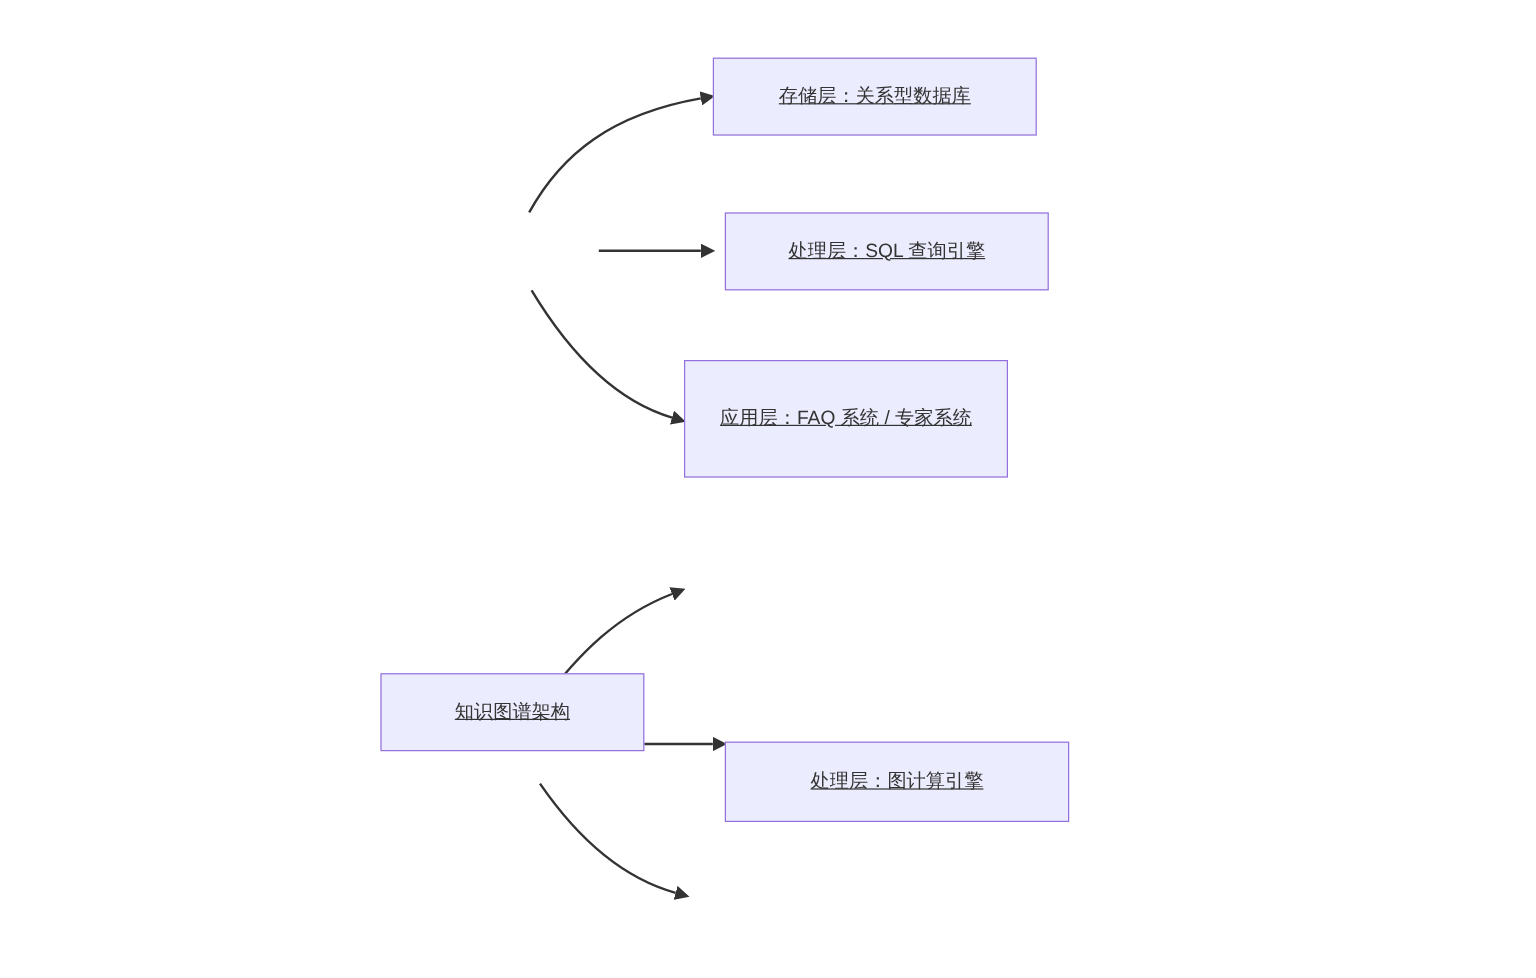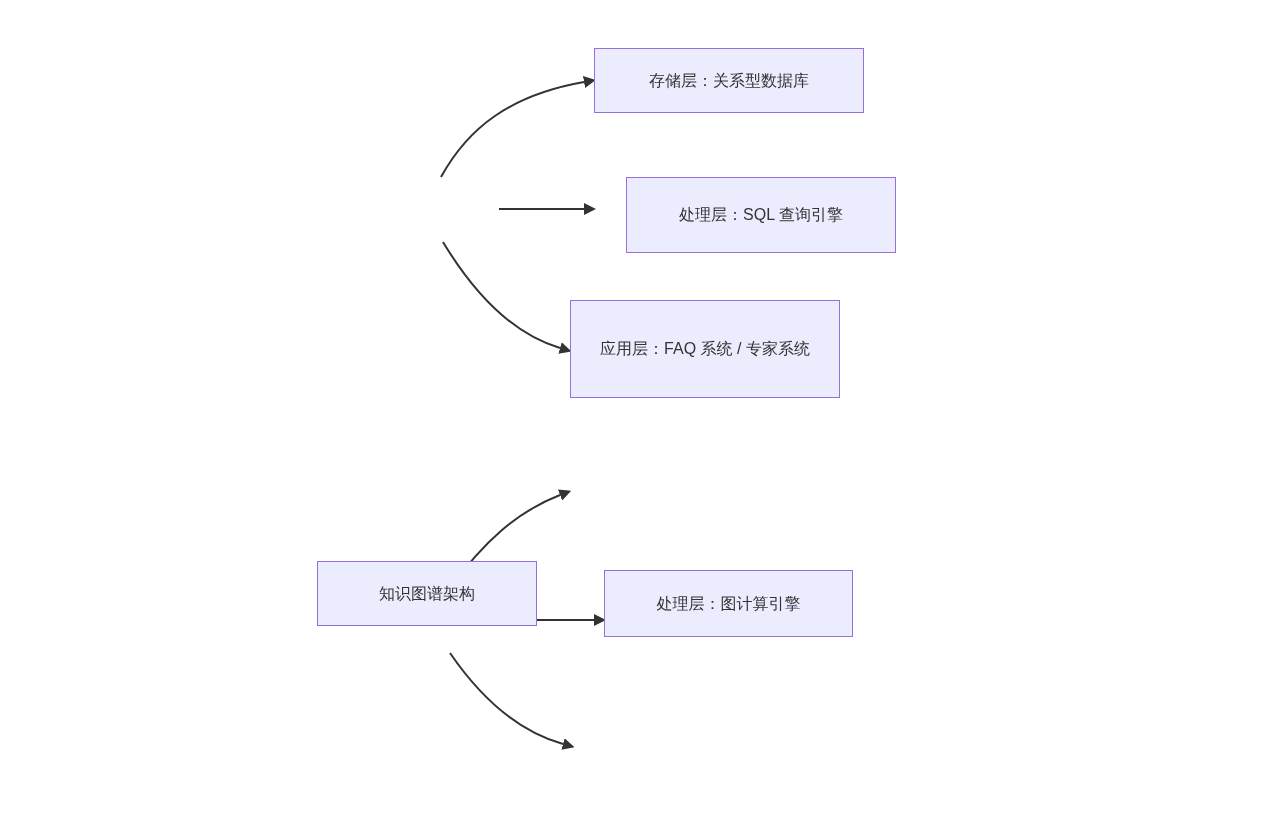--- a/index.html
+++ b/index.html
@@ -40,29 +40,29 @@
     background: var(--node-fill);
     border: 1px solid var(--node-border);
     color: var(--text);
     font-size: 16px;
     line-height: 28px;
     display: flex;
     align-items: center;
     justify-content: center;
     text-align: center;
   }
-  .node .label { display: block; }
+  .node .label { display: block; text-decoration: underline; }
   
   #n-kb-root        { left: 327px; top: 177px; width: 172px; height: 65px; }
   #n-kb-storage     { left: 594px; top:  48px; width: 270px; height: 65px; }
-  #n-kb-processing  { left: 626px; top: 177px; width: 270px; height: 76px; }
+  #n-kb-processing  { left: 604px; top: 177px; width: 270px; height: 65px; }
   #n-kb-app         { left: 570px; top: 300px; width: 270px; height: 98px; padding: 0 24px; }
   #n-kg-storage     { left: 570px; top: 458px; width: 318px; height: 67px; }
   #n-kg-root        { left: 317px; top: 561px; width: 220px; height: 65px; }
-  #n-kg-processing  { left: 604px; top: 570px; width: 249px; height: 67px; }
+  #n-kg-processing  { left: 604px; top: 618px; width: 287px; height: 67px; }
   #n-kg-app         { left: 573px; top: 713px; width: 312px; height: 66px; }
 </style>
 </head>
 <body>
 
 <div class="stage">
 
   <svg class="edges" viewBox="0 0 1280 815" xmlns="http://www.w3.org/2000/svg">
     <defs>
       <marker id="arrow" markerUnits="userSpaceOnUse" markerWidth="12" markerHeight="12" viewBox="0 0 10 10" refX="0" refY="5" orient="auto">

